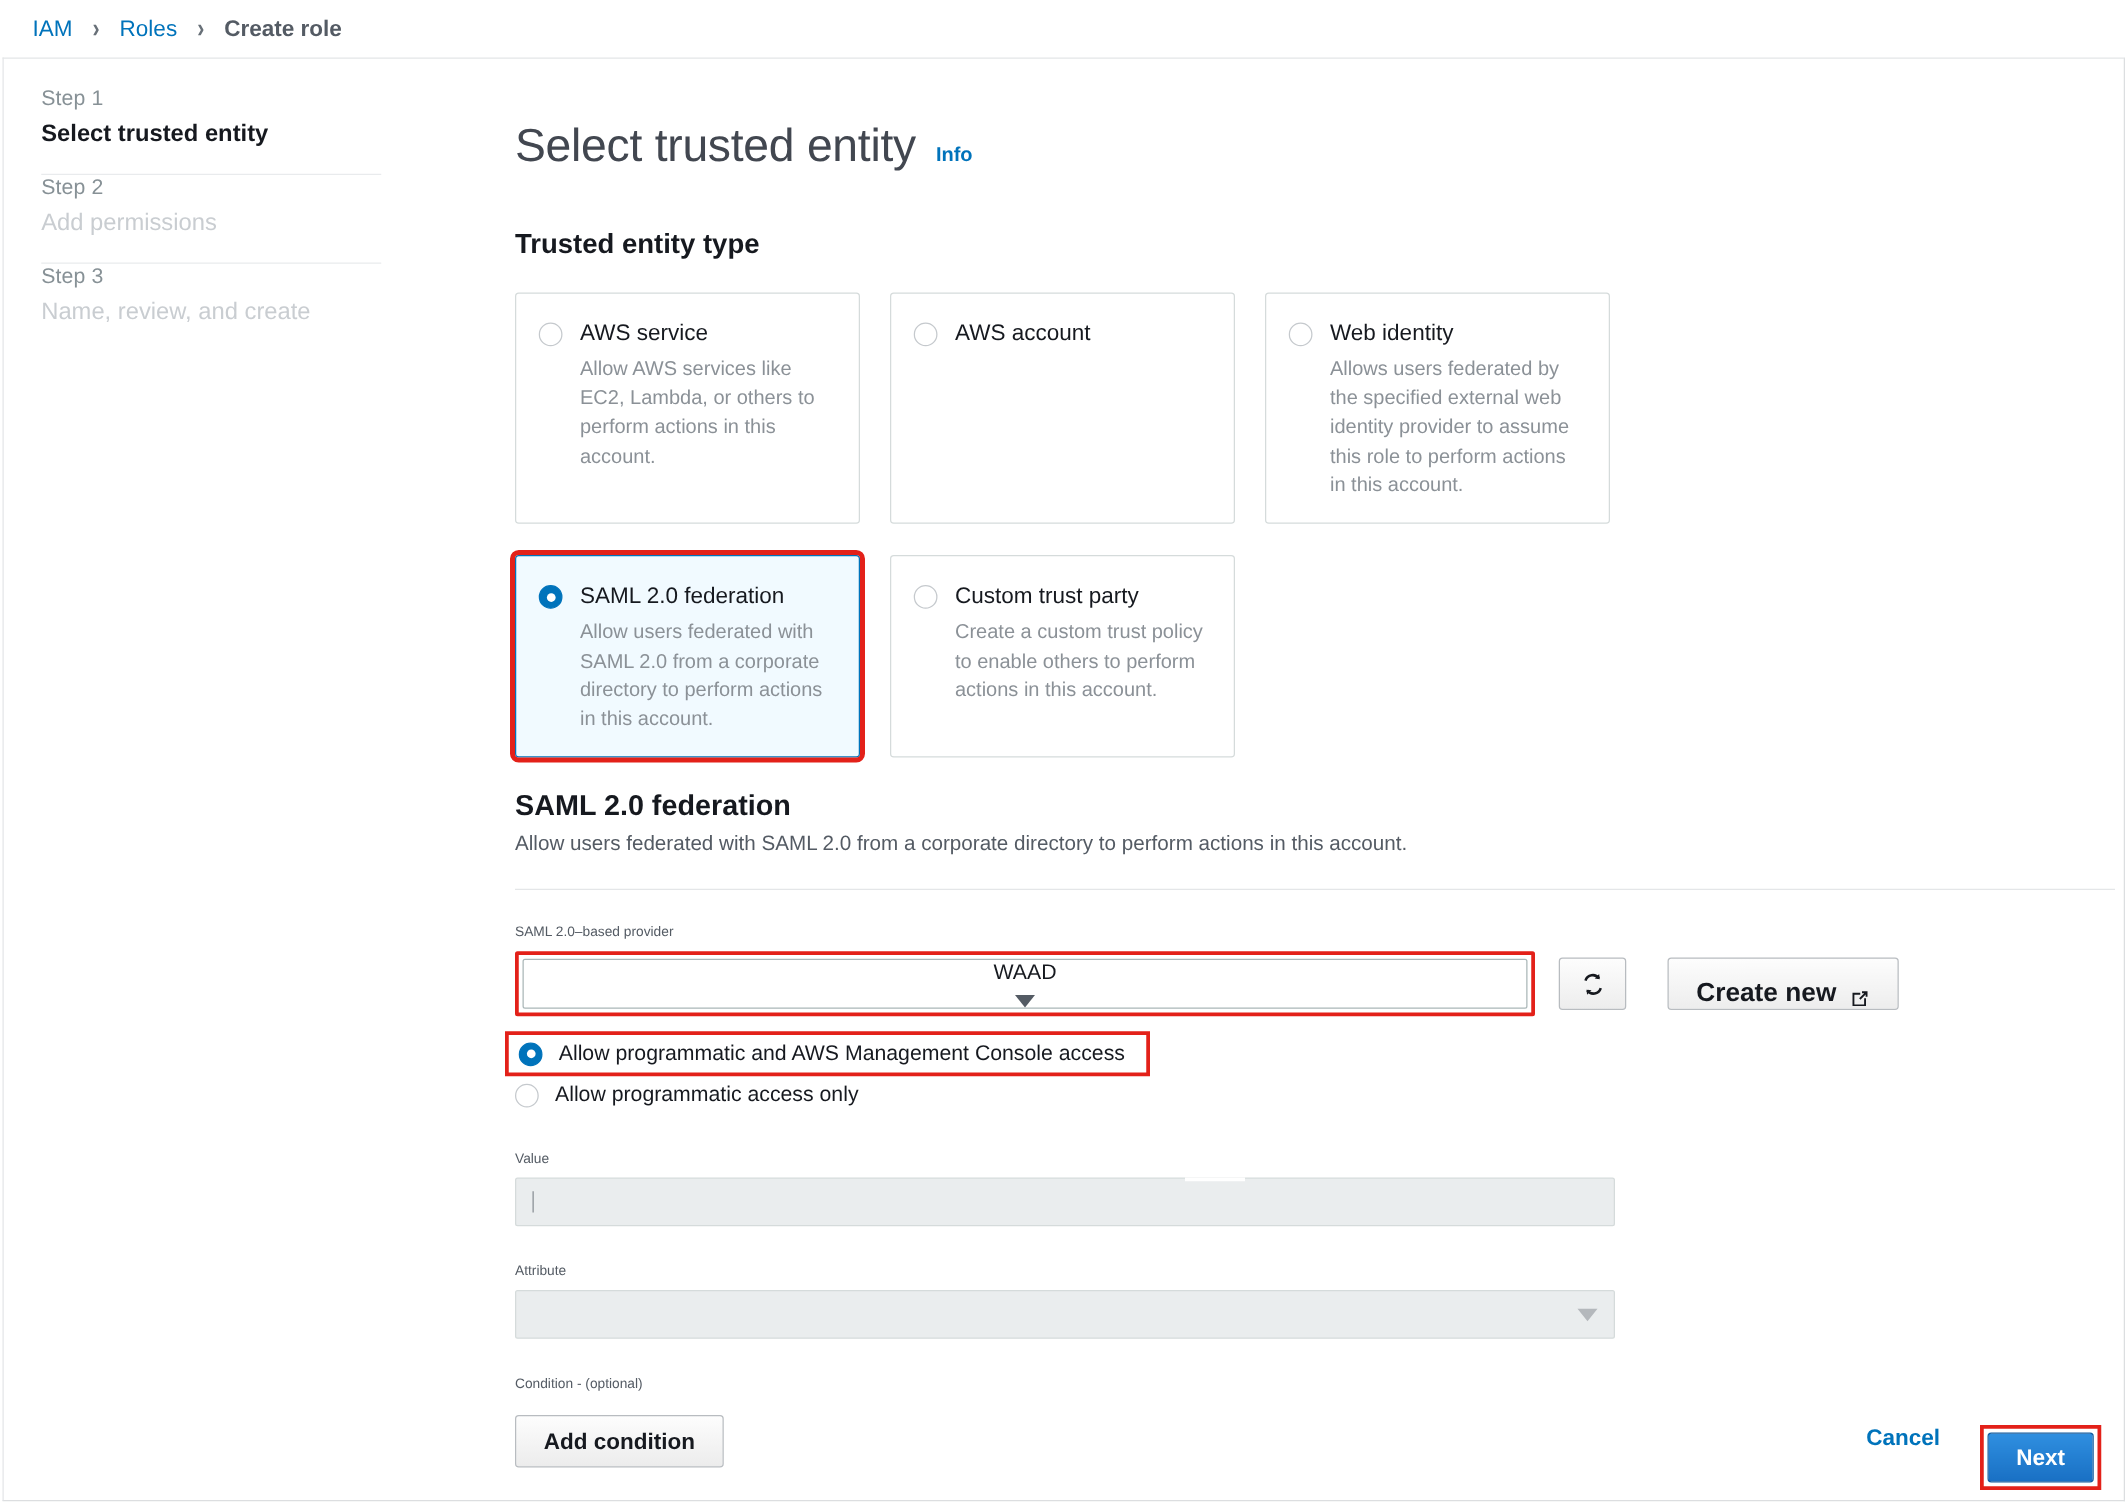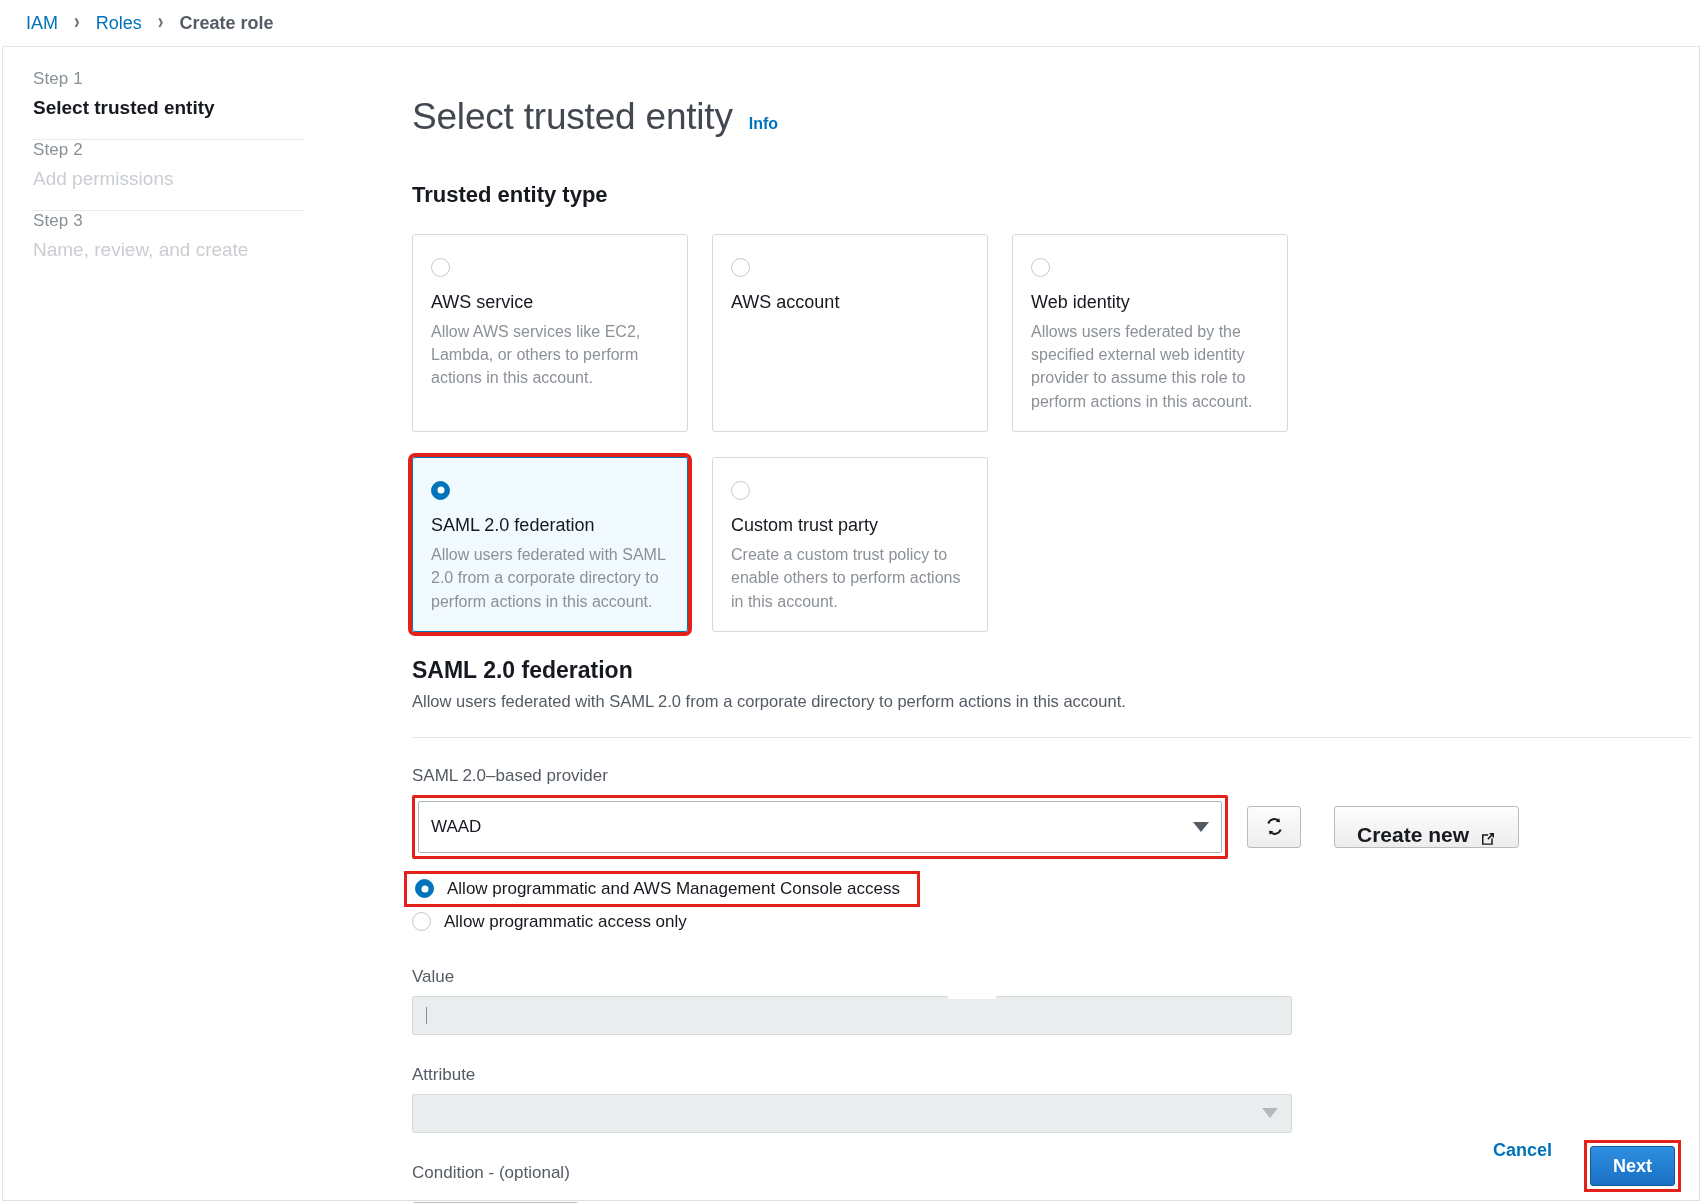--- a/index.html
+++ b/index.html
@@ -131,21 +131,20 @@
     min-height: 134px;
     border: 1px solid #d5dbdb;
     border-radius: 3px;
     background: #fff;
     padding: 20px 18px 18px 18px;
     display: flex;
     gap: 14px;
     align-items: flex-start;
     cursor: pointer;
     position: relative;
-    flex-direction: column;
   }
   .tile.selected {
     border: 1px solid #0073bb;
     background: #f1faff;
   }
   .tile.highlighted {
     outline: 4px solid #e32119;
     outline-offset: 0px;
   }
   .tile-body { flex: 1; }
@@ -201,50 +200,51 @@
     color: #545b64;
     margin-bottom: 26px;
   }
   .hr {
     border-top: 1px solid #e4e6e8;
     margin-bottom: 28px;
     width: 1280px;
   }
 
   .field-label {
-    font-size: 17px;
+    font-size: 11px;
     color: #545b64;
     margin-bottom: 9px;
   }
 
   .provider-row {
     display: flex;
     align-items: center;
     gap: 0;
     margin-bottom: 12px;
   }
   .select-outer {
     position: relative;
     padding: 3px;
     border: 3px solid #e32119;
     border-radius: 2px;
     width: 816px;
   }
   .select-box {
-    height: 52px;
+    height: 40px;
     border: 1px solid #aab7b8;
     border-radius: 2px;
     background: #fff;
     display: flex;
     align-items: center;
     padding: 0 12px;
     font-size: 17px;
     color: #16191f;
     cursor: pointer;
     justify-content: space-between;
+    flex-direction: column;
   }
   .caret {
     width: 0;
     height: 0;
     border-left: 8px solid transparent;
     border-right: 8px solid transparent;
     border-top: 10px solid #545b64;
   }
   .caret.grey {
     border-top-color: #b4b8bc;

